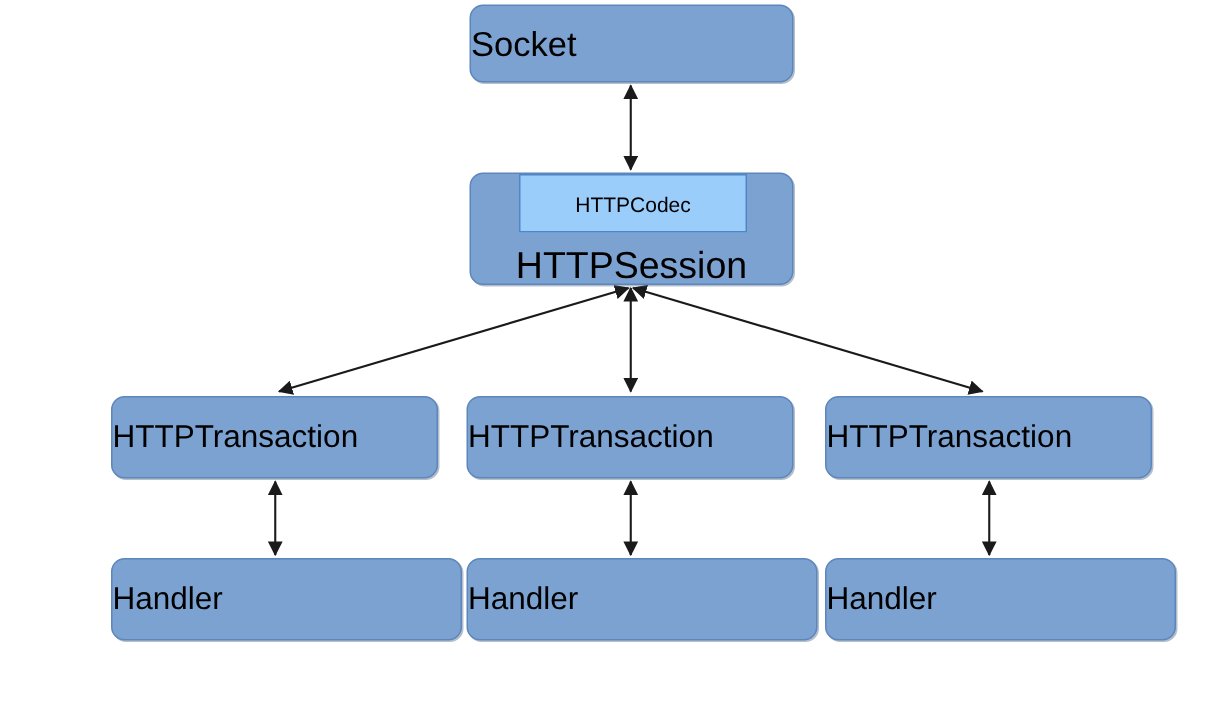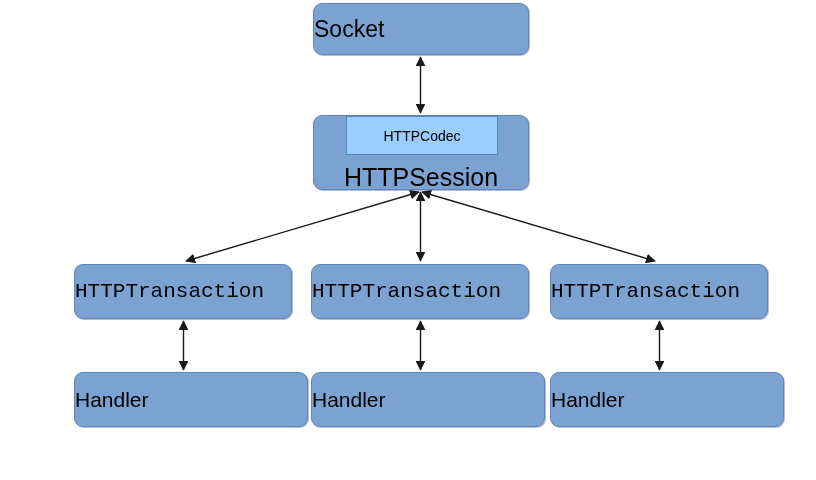--- a/index.html
+++ b/index.html
@@ -86,21 +86,21 @@
     z-index: 4;
   }
   #node-httpcodec .node-label { font-size: 14px; }
 
   
   .node-transaction {
     top: 264px;
     width: 218px;
     height: 55px;
   }
-  .node-transaction .node-label { font-size: 21px; font-family: Liberation Mono, monospace; }
+  .node-transaction .node-label { font-size: 21px; }
   #node-transaction-0 { left: 74px; }
   #node-transaction-1 { left: 311px; }
   #node-transaction-2 { left: 550px; }
 
   
   .node-handler {
     top: 372px;
     width: 234px;
     height: 55px;
   }

